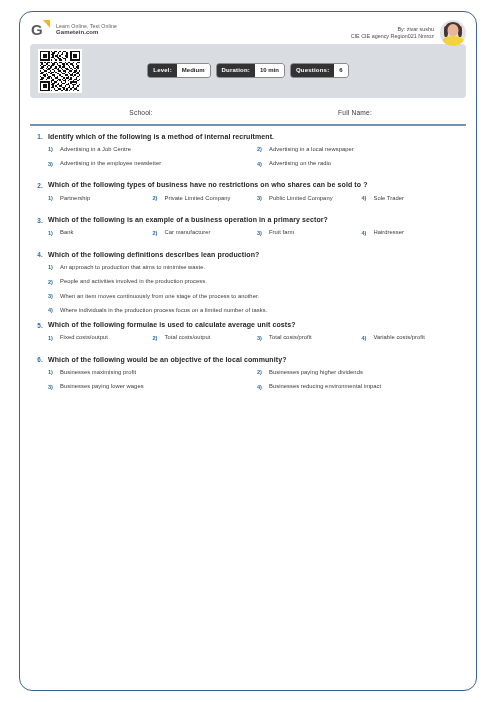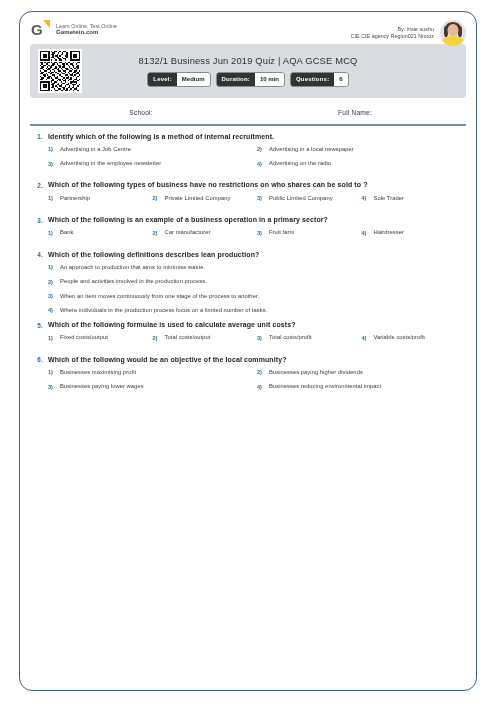--- a/index.html
+++ b/index.html
@@ -547,21 +547,20 @@
             <rect x="11" y="28" width="2" height="1"></rect>
             <rect x="15" y="28" width="2" height="1"></rect>
           <rect x="18" y="28" width="2" height="1"></rect>
             <rect x="21" y="28" width="1" height="1"></rect>
             <rect x="24" y="28" width="1" height="1"></rect>
           <rect x="27" y="28" width="1" height="1"></rect>
         </g>
       </svg>
     </div>
     <div class="titleband-center">
-      <div class="quiz-title">8132/1 Business Jun 2019 Quiz | AQA GCSE MCQ</div>
       <div class="badges">
         <div class="badge">
           <span class="badge-key">Level:</span>
           <span class="badge-val">Medium</span>
         </div>
         <div class="badge">
           <span class="badge-key">Duration:</span>
           <span class="badge-val">10 min</span>
         </div>
         <div class="badge">

